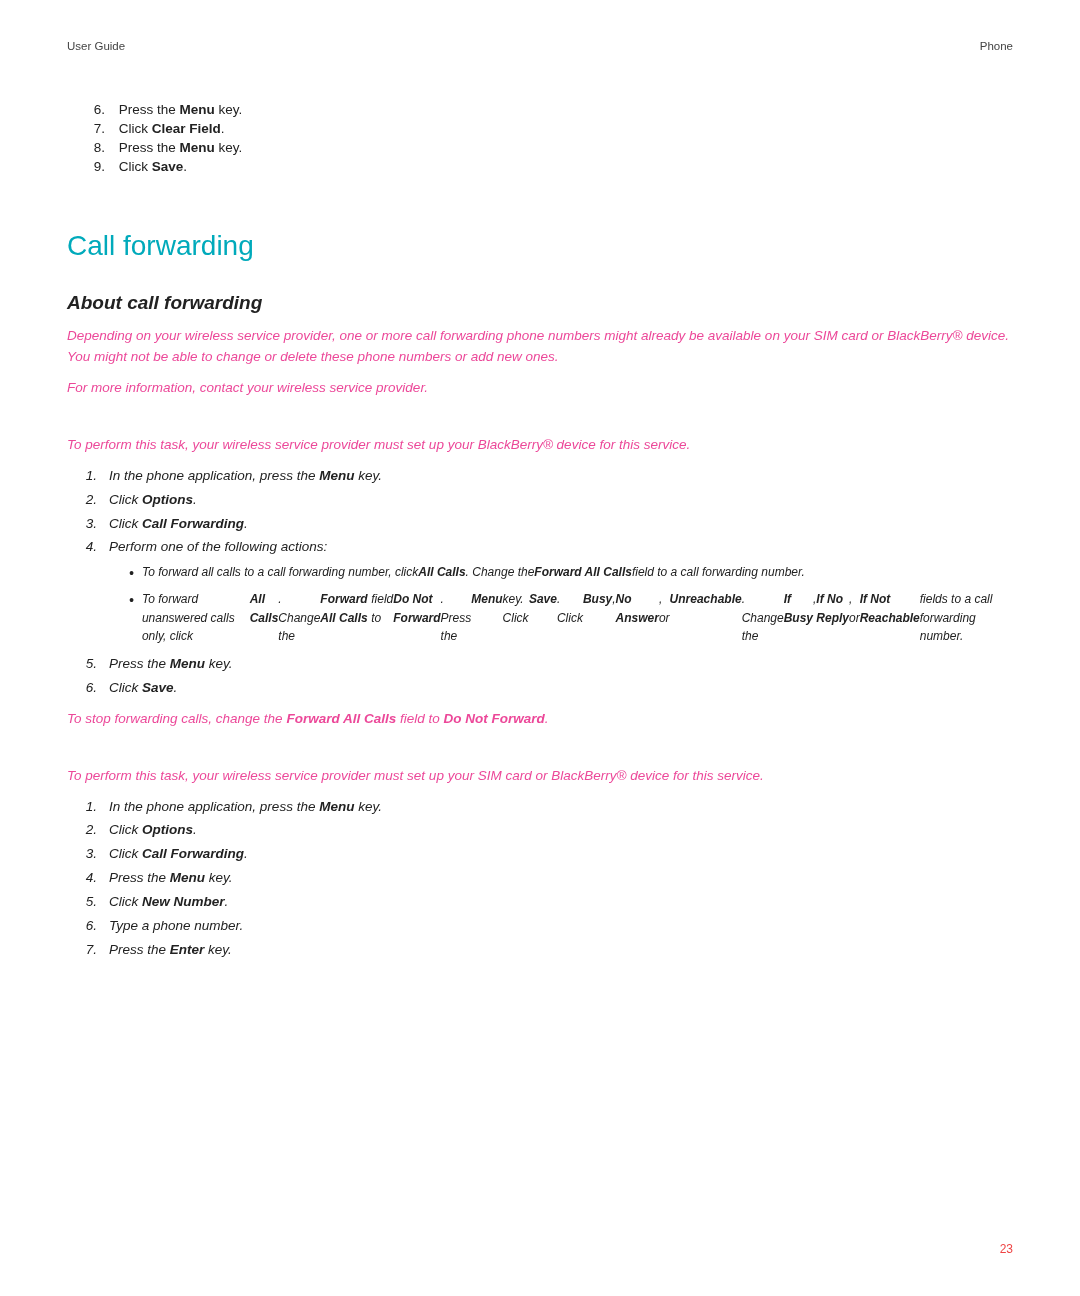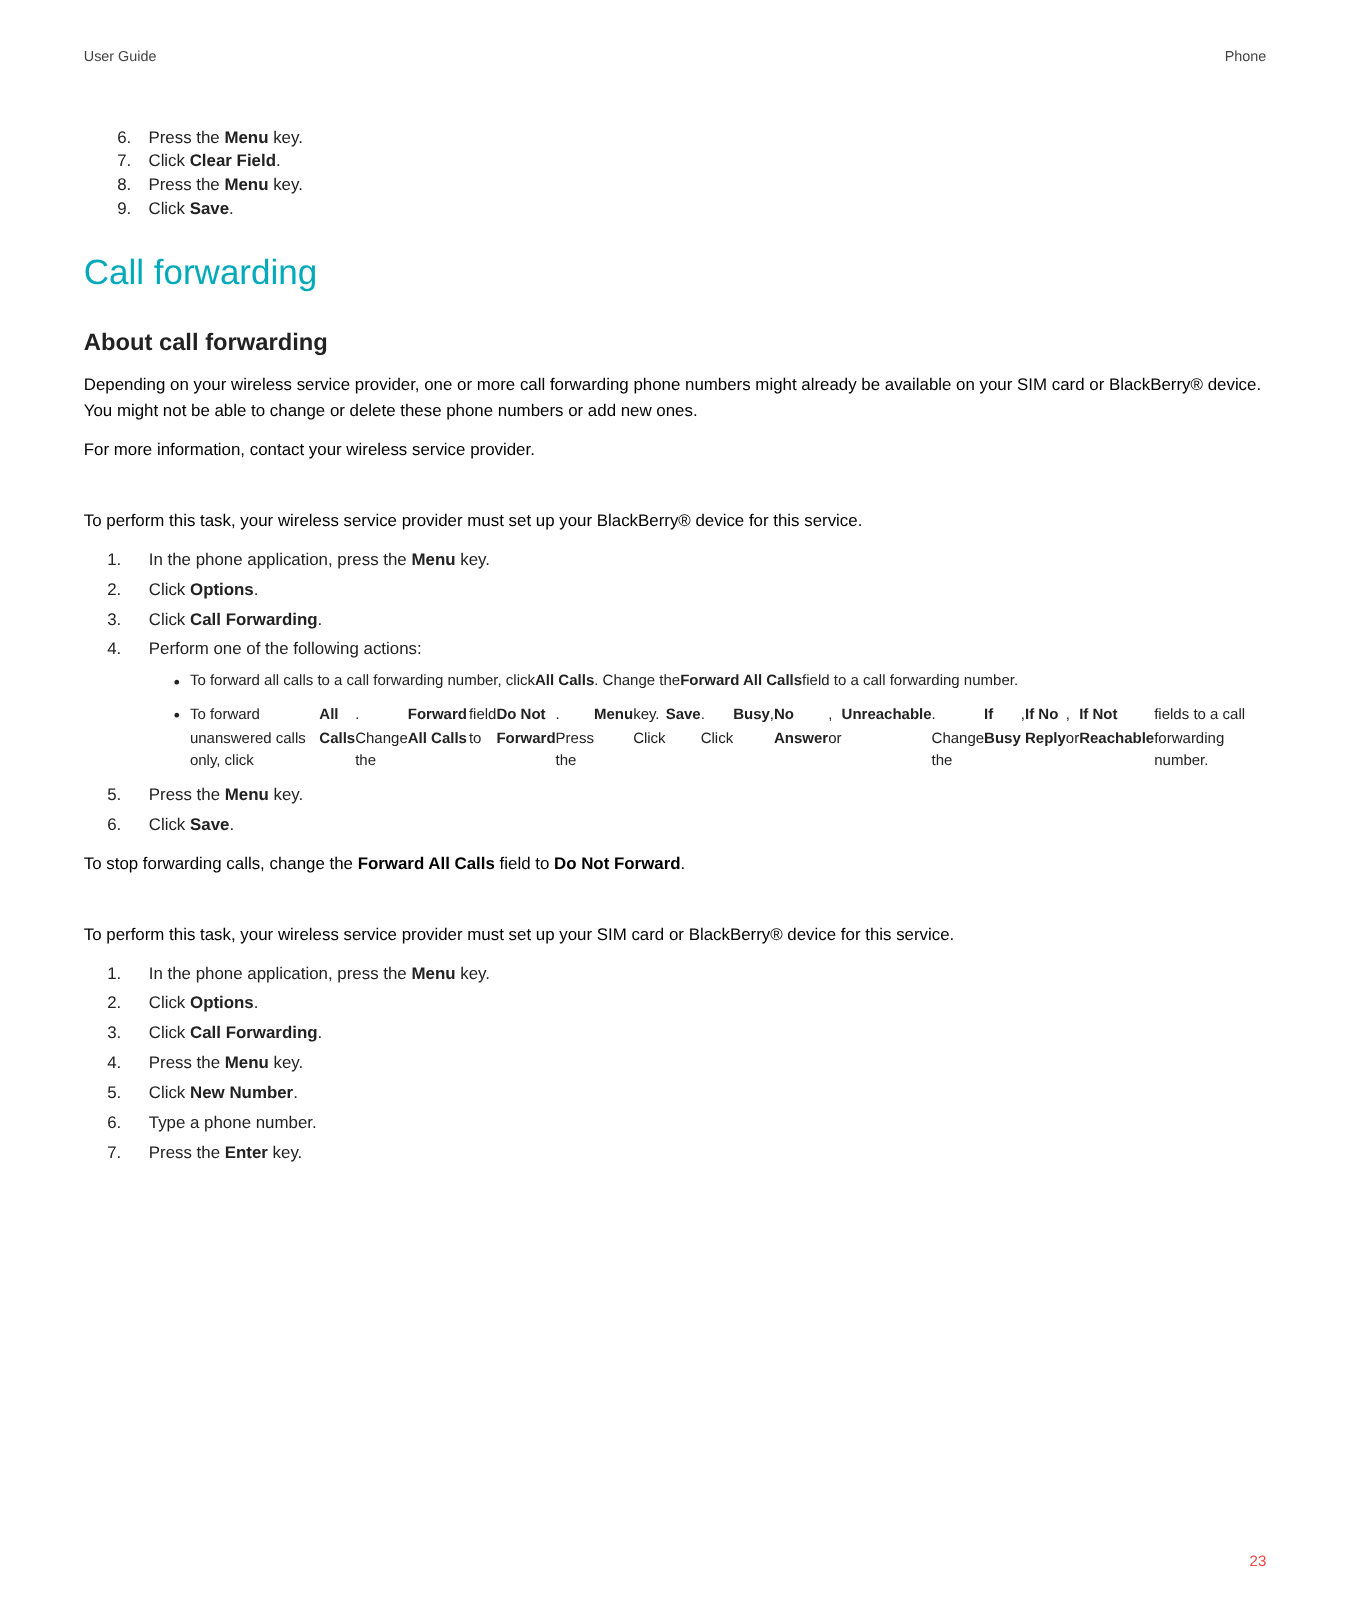--- a/index.html
+++ b/index.html
@@ -28,21 +28,21 @@
       justify-content: space-between;
       margin-bottom: 50px;
     }
 
     .header-left, .header-right {
       font-size: 11.5px;
       color: #444;
     }
 
     .numbered-list-top {
-      margin-bottom: 28px;
+      margin-bottom: 56px;
       padding-left: 10px;
     }
 
     .numbered-list-top li {
       margin-bottom: 4px;
       list-style: none;
       padding-left: 0;
       font-size: 13.5px;
     }
 
@@ -64,27 +64,28 @@
     .subsection-title {
       font-size: 19px;
       font-weight: bold;
       color: #222;
       margin-bottom: 12px;
       margin-top: 10px;
     }
 
     .body-text {
       font-size: 13.5px;
-      color: #000000;
+      color: #ec4899;
       line-height: 1.55;
       margin-bottom: 10px;
     }
 
     .section-block {
       margin-bottom: 36px;
+      font-style: italic;
     }
 
     .ordered-list {
       margin: 8px 0 8px 0;
       padding-left: 0;
     }
 
     .ordered-list li {
       list-style: none;
       padding-left: 0;
@@ -98,21 +99,20 @@
     .ordered-list li .num {
       display: inline-block;
       width: 30px;
       min-width: 30px;
       text-align: right;
       margin-right: 12px;
     }
 
     .ordered-list li .content {
       flex: 1;
-      margin-left: 10px;
     }
 
     .bullet-list {
       margin: 5px 0 5px 20px;
       padding-left: 0;
     }
 
     .bullet-list li {
       list-style: none;
       margin-bottom: 5px;

